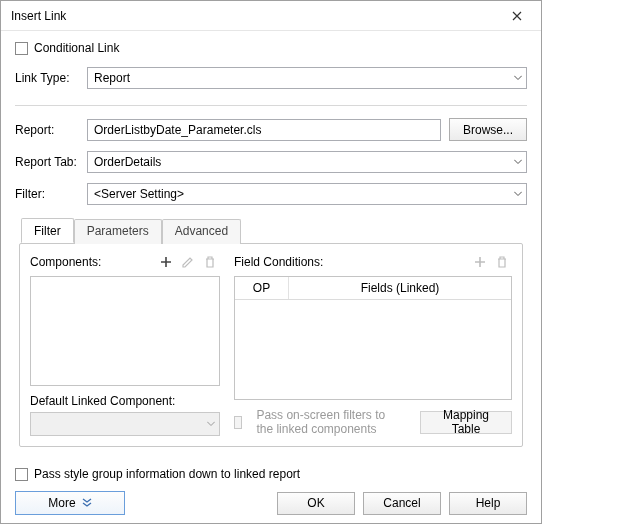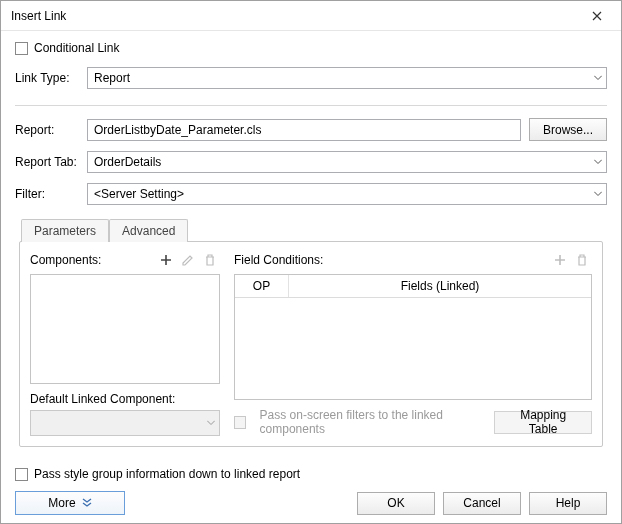--- a/index.html
+++ b/index.html
@@ -7,21 +7,21 @@
   body {
     font-family: "Segoe UI", Tahoma, sans-serif;
     font-size: 12px;
     color: #000;
     background: #fff;
     width: 622px;
     height: 524px;
     overflow: hidden;
   }
   .dlg {
-    width: 622px; height: 524px;
+    width: 542px; height: 524px;
     border: 1px solid #a0a0a0;
     background: #fff;
     display: flex; flex-direction: column;
   }
   .titlebar {
     height: 30px;
     display: flex; align-items: center;
     padding: 0 4px 0 10px;
     background: #fff;
     border-bottom: 1px solid #e6e6e6;
@@ -213,20 +213,21 @@
         <span>&lt;Server Setting&gt;</span>
         <span class="caret">
           <svg viewBox="0 0 8 5">
               <path d="M0 0 L4 4 L8 0" stroke="#555" fill="none"></path>
             </svg>
         </span>
       </div>
     </div>
 
     <div class="tabbar">
+      <div class="tab active">Filter</div>
       <div class="tab inactive">Parameters</div>
       <div class="tab inactive">Advanced</div>
     </div>
 
     <div class="tabpane">
 
       <div class="colL">
         <div class="section-head">
           <span class="lbl">Components:</span>
           <span class="iconbtn">

